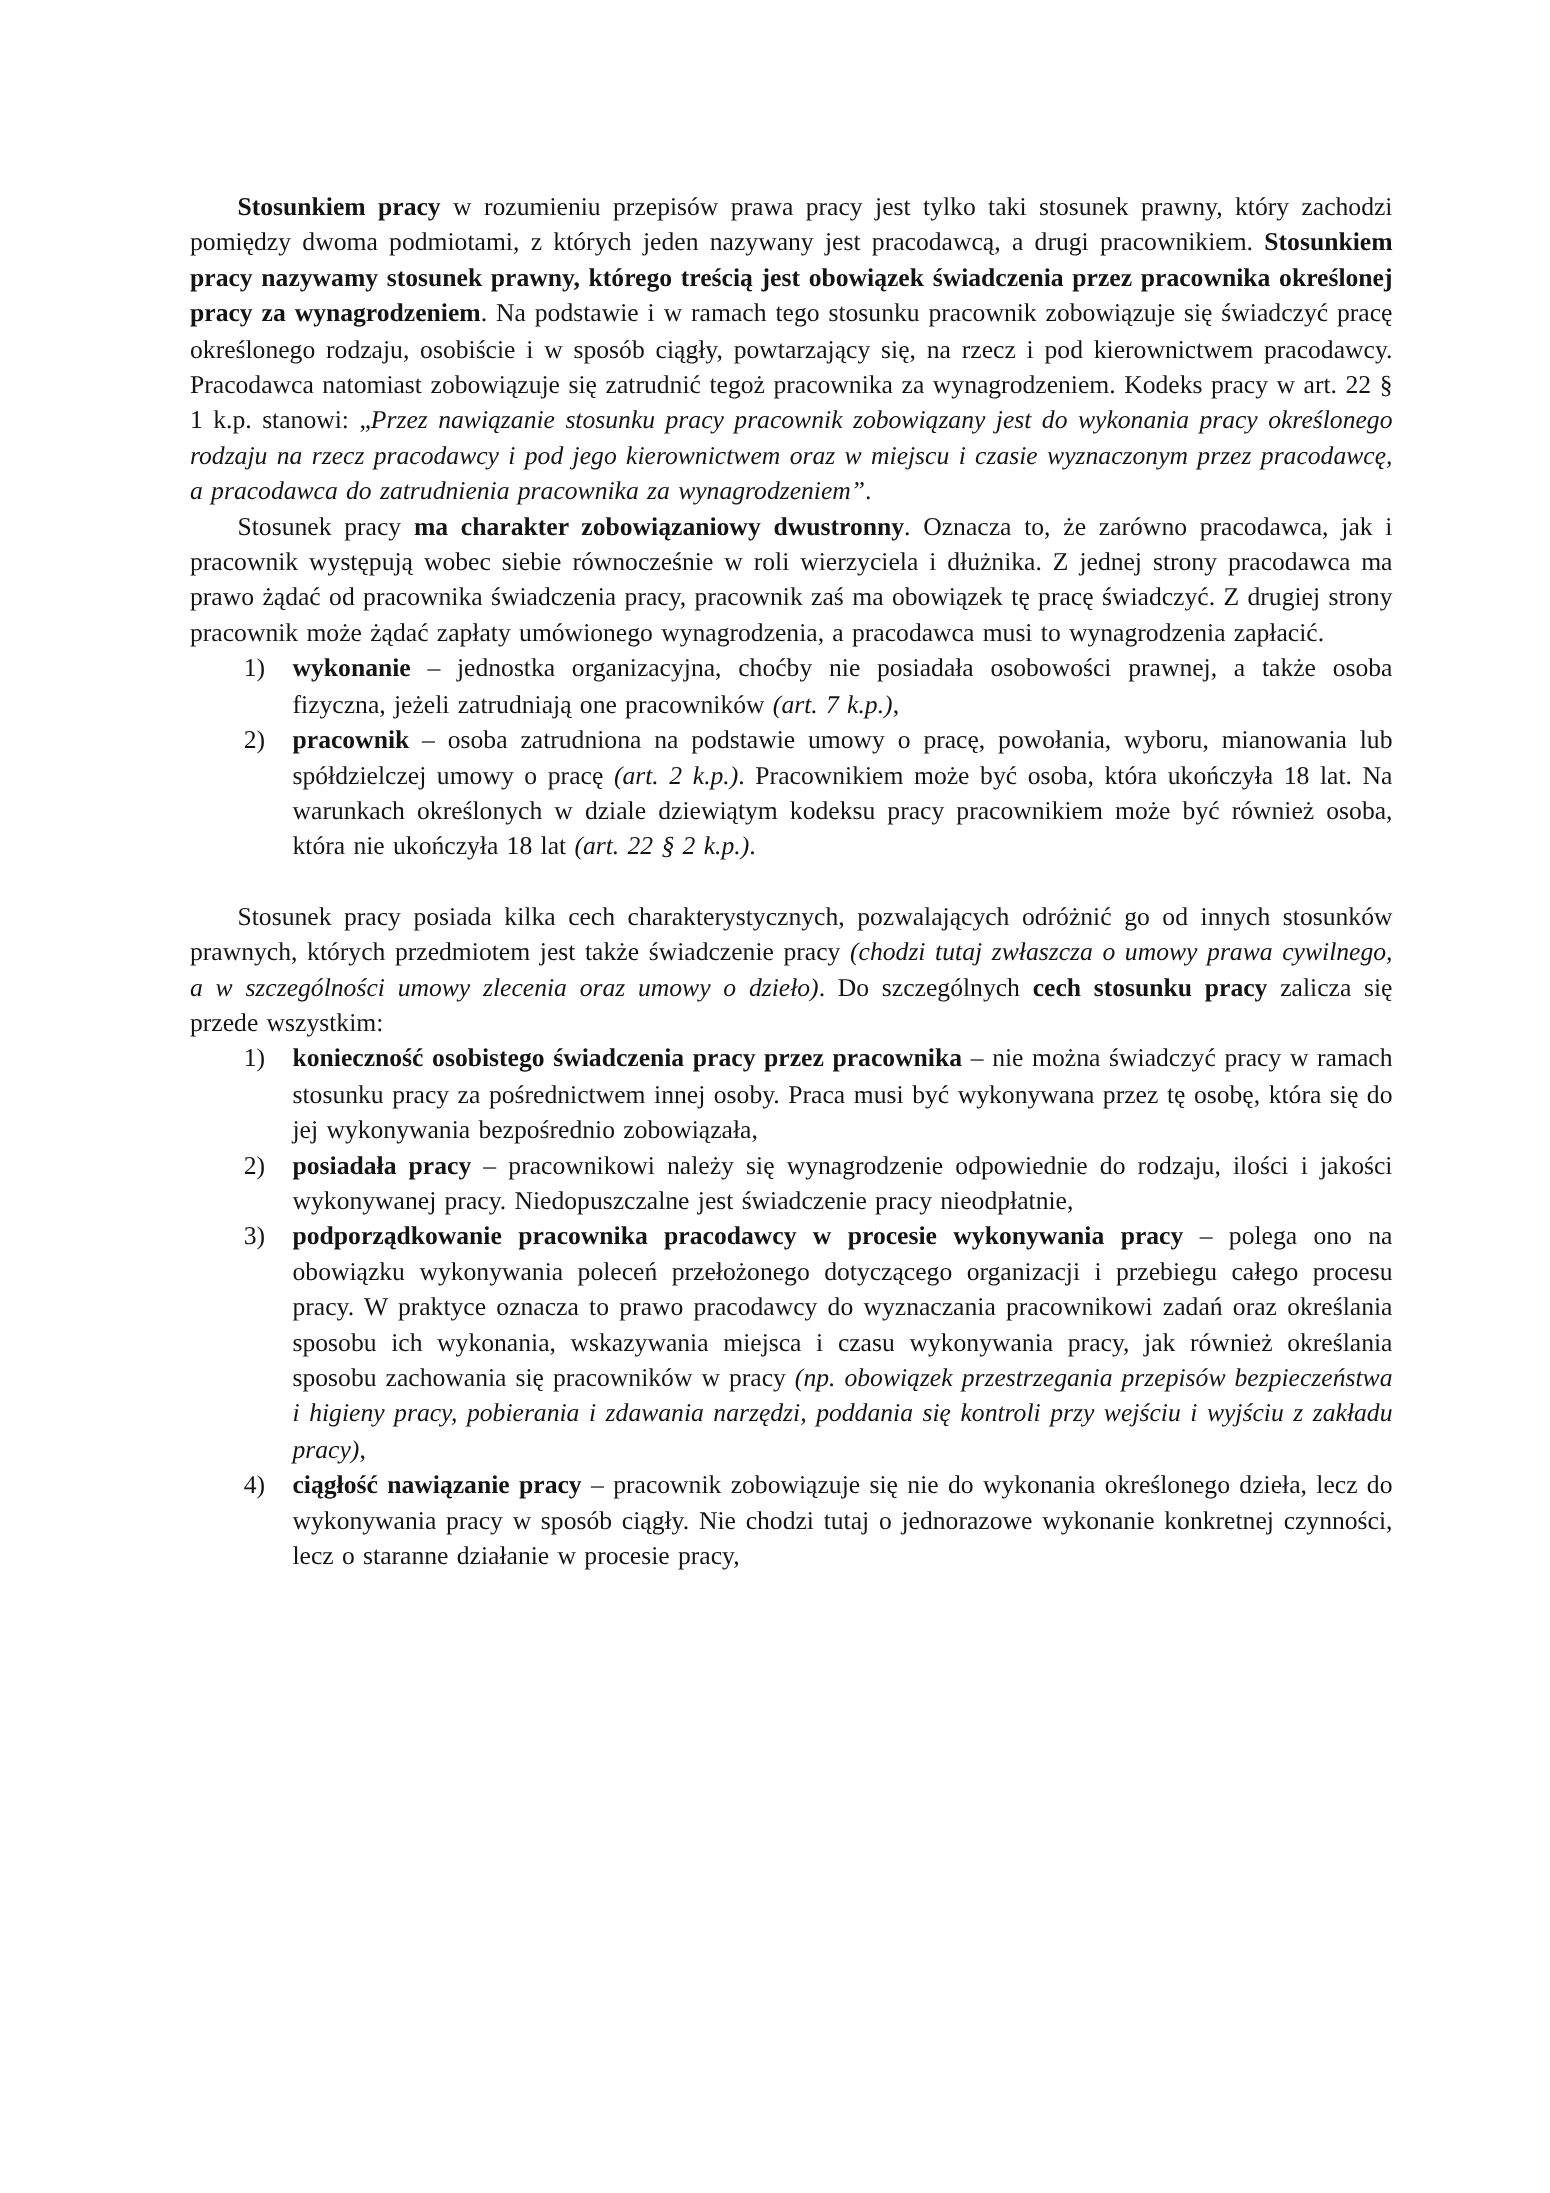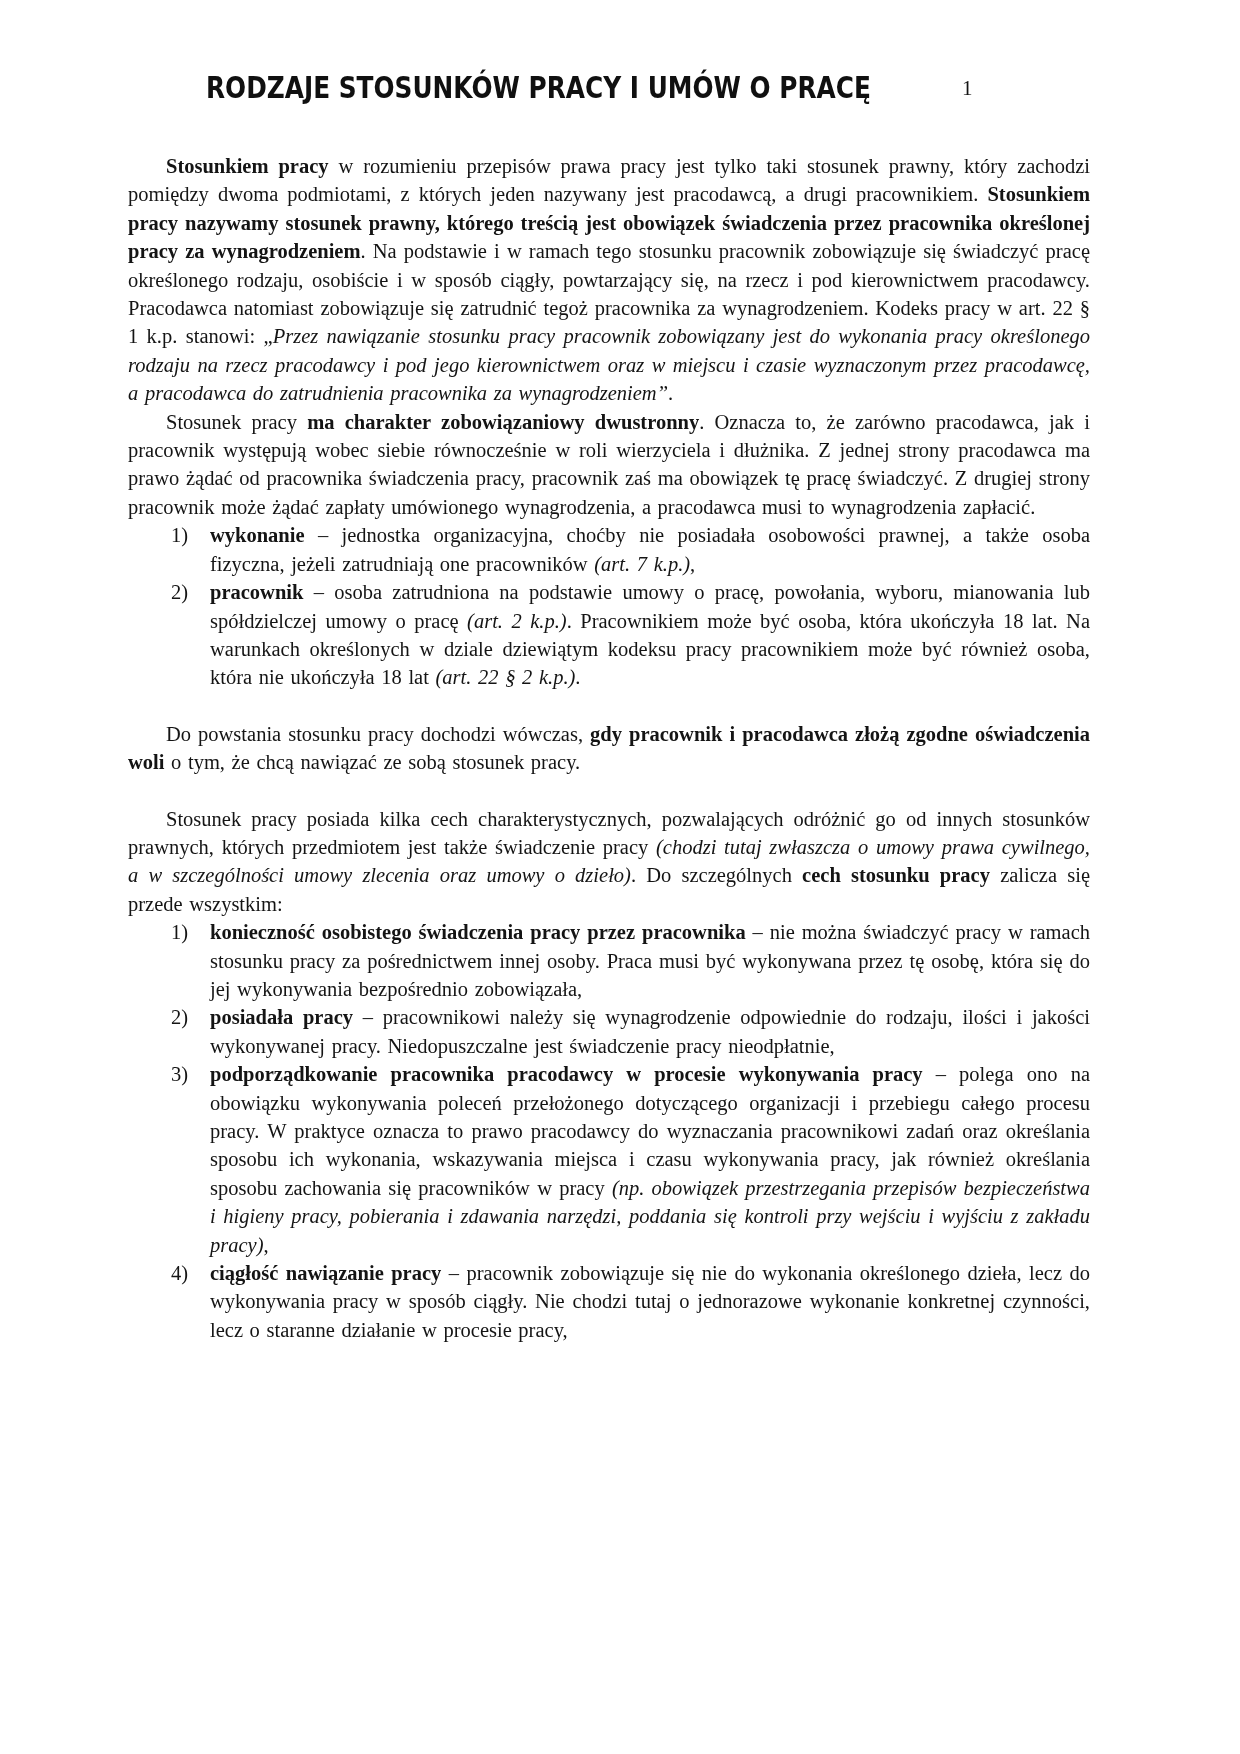--- a/index.html
+++ b/index.html
@@ -12,42 +12,38 @@
   .doc-header { position:absolute; top:70px; left:140px; width:962px; height:44px; }
   .doc-title {
     position:absolute; left:66px; top:0; margin:0;
     font-family:"DejaVu Sans", sans-serif; font-weight:bold;
     font-size:31px; line-height:34px; letter-spacing:0px; white-space:nowrap;
     transform:scaleX(0.80); transform-origin:left top; color:#101010;
   }
   .page-num { position:absolute; left:822px; top:4px; font-size:21px; line-height:28px; }
 
   .doc-body {
-    position:absolute; left:128px; top:152px; width:962px;
+    position:absolute; left:152px; top:152px; width:962px;
     font-size:20.5px; line-height:28.4px; text-align:justify;
     word-spacing:1.5px;
   }
   .para { margin:0; text-indent:38px; }
   .para.gap { margin-top:28px; }
   .list { margin:0; }
   .li { position:relative; padding-left:82px; text-indent:0; }
   .li .num { position:absolute; left:43px; top:0; }
   .r  { font-weight:normal; font-style:normal; }
   .b  { font-weight:bold; }
   .i  { font-style:italic; }
 </style>
 </head>
 <body>
 
 <div class="page">
 
-  <div class="doc-header">
-    <h1 class="doc-title">RODZAJE STOSUNKÓW PRACY I UMÓW O PRACĘ</h1>
-    <span class="page-num">1</span>
-  </div>
 
   <div class="doc-body">
 
     <p class="para">
       <span class="r b">Stosunkiem pracy</span><span class="r"> w rozumieniu przepisów prawa pracy jest tylko taki stosunek prawny, który zachodzi pomiędzy dwoma podmiotami, z których jeden nazywany jest pracodawcą, a drugi pracownikiem. </span><span class="r b">Stosunkiem pracy nazywamy stosunek prawny, którego treścią jest obowiązek świadczenia  przez pracownika określonej pracy za wynagrodzeniem</span><span class="r">. Na podstawie i w ramach tego stosunku pracownik zobowiązuje się świadczyć pracę określonego rodzaju, osobiście i w sposób ciągły, powtarzający się, na rzecz i pod kierownictwem pracodawcy. Pracodawca natomiast zobowiązuje się zatrudnić tegoż pracownika za wynagrodzeniem. Kodeks pracy w art. 22 § 1 k.p. stanowi: „</span><span class="r i">Przez nawiązanie stosunku pracy pracownik zobowiązany jest do wykonania pracy określonego rodzaju na rzecz pracodawcy i pod jego kierownictwem oraz w miejscu i czasie wyznaczonym przez pracodawcę, a pracodawca do zatrudnienia pracownika za wynagrodzeniem”</span><span class="r">.</span>
     </p>
 
     <p class="para">
       <span class="r">Stosunek pracy </span><span class="r b">ma charakter zobowiązaniowy dwustronny</span><span class="r">. Oznacza to, że zarówno pracodawca, jak i pracownik występują wobec siebie równocześnie w roli wierzyciela i dłużnika. Z jednej strony pracodawca ma prawo żądać od pracownika świadczenia pracy, pracownik zaś ma obowiązek tę pracę świadczyć. Z drugiej strony pracownik może żądać zapłaty umówionego wynagrodzenia, a pracodawca musi to wynagrodzenia zapłacić.</span>
     </p>
@@ -57,23 +53,20 @@
       <div class="li">
         <span class="num">1)</span>
         <span class="r b">wykonanie</span><span class="r"> – jednostka organizacyjna, choćby nie posiadała osobowości prawnej, a także osoba fizyczna, jeżeli zatrudniają one pracowników </span><span class="r i">(art. 7 k.p.)</span><span class="r">,</span>
       </div>
       <div class="li">
         <span class="num">2)</span>
         <span class="r b">pracownik</span><span class="r"> – osoba zatrudniona na podstawie umowy o pracę, powołania, wyboru, mianowania lub spółdzielczej umowy o pracę </span><span class="r i">(art. 2 k.p.)</span><span class="r">. Pracownikiem może być osoba, która ukończyła 18 lat. Na warunkach określonych w dziale dziewiątym kodeksu pracy pracownikiem może być również osoba, która nie ukończyła 18 lat </span><span class="r i">(art. 22 § 2 k.p.)</span><span class="r">.</span>
       </div>
     </div>
 
-    <p class="para gap">
-      <span class="r">Do powstania stosunku pracy dochodzi wówczas, </span><span class="r b">gdy pracownik i pracodawca złożą zgodne oświadczenia woli</span><span class="r"> o tym, że chcą nawiązać ze sobą stosunek pracy.</span>
-    </p>
 
     <p class="para gap">
       <span class="r">Stosunek pracy posiada kilka cech charakterystycznych, pozwalających odróżnić go od innych stosunków prawnych, których przedmiotem jest także świadczenie pracy </span><span class="r i">(chodzi tutaj zwłaszcza o umowy prawa cywilnego, a w szczególności umowy zlecenia oraz umowy o dzieło)</span><span class="r">. Do szczególnych </span><span class="r b">cech stosunku pracy</span><span class="r"> zalicza się przede wszystkim:</span>
     </p>
 
     <div class="list">
       <div class="li">
         <span class="num">1)</span>
         <span class="r b">konieczność osobistego świadczenia pracy przez pracownika</span><span class="r"> – nie można świadczyć pracy w ramach stosunku pracy za pośrednictwem innej osoby. Praca musi być wykonywana przez tę osobę, która się do jej wykonywania bezpośrednio zobowiązała,</span>
       </div>

